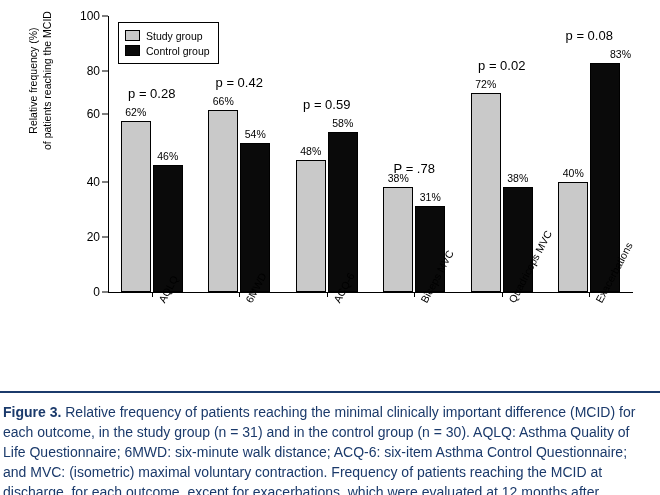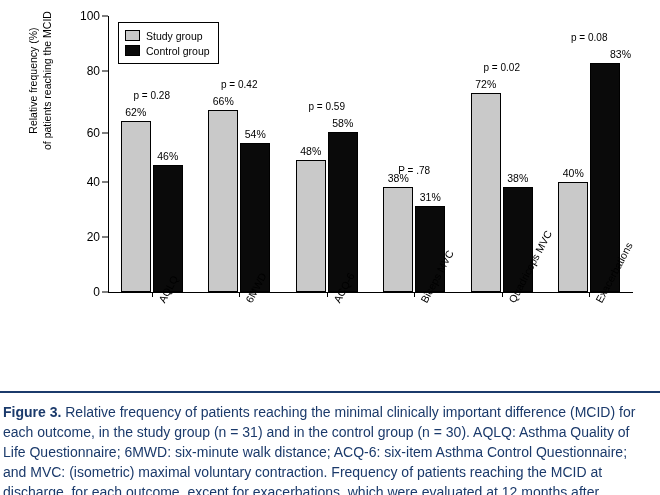--- a/index.html
+++ b/index.html
@@ -101,21 +101,21 @@
 
   .bar-val {
     position: absolute;
     font-size: 10.5px;
     color: #000;
     white-space: nowrap;
     text-align: center;
   }
   .pval {
     position: absolute;
-    font-size: 10px;
+    font-size: 13px;
     color: #000;
     white-space: nowrap;
     text-align: center;
   }
 
   .xtick {
     position: absolute;
     bottom: -4px;
     width: 1px;
     height: 5px;
@@ -182,21 +182,21 @@
       <div>Relative frequency (%)</div>
       <div>of patients reaching the MCID</div>
     </div>
 
     <div class="plot" id="plot">
       <div class="axis-left"></div>
       <div class="axis-bottom"></div>
     <div class="ytick" style="top: 276px;">0<span class="mark"></span></div>
         <div class="ytick" style="top: 220.8px;">20<span class="mark"></span></div>
         <div class="ytick" style="top: 165.6px;">40<span class="mark"></span></div>
-        <div class="ytick" style="top: 117px;">60<span class="mark"></span></div>
+        <div class="ytick" style="top: 98px;">60<span class="mark"></span></div>
         <div class="ytick" style="top: 55.2px;">80<span class="mark"></span></div>
         <div class="ytick" style="top: 0px;">100<span class="mark"></span></div>
         <div class="group" style="left: 0px; width: 87.5px;">
           <div class="bar study" style="left: 12.75px; width: 30px; height: 171.12px;"></div>
           <div class="bar control" style="left: 44.75px; width: 30px; height: 126.96px;"></div>
           <div class="bar-val" style="left: 6.75px; width: 42px; bottom: 174.12px;">62%</div>
           <div class="bar-val" style="left: 38.75px; width: 42px; bottom: 129.96px;">46%</div>
           <div class="pval" style="left: 0px; width: 87.5px; bottom: 191.12px;">p = 0.28</div>
         </div>
         <div class="xtick" style="left: 43.75px;"></div>

